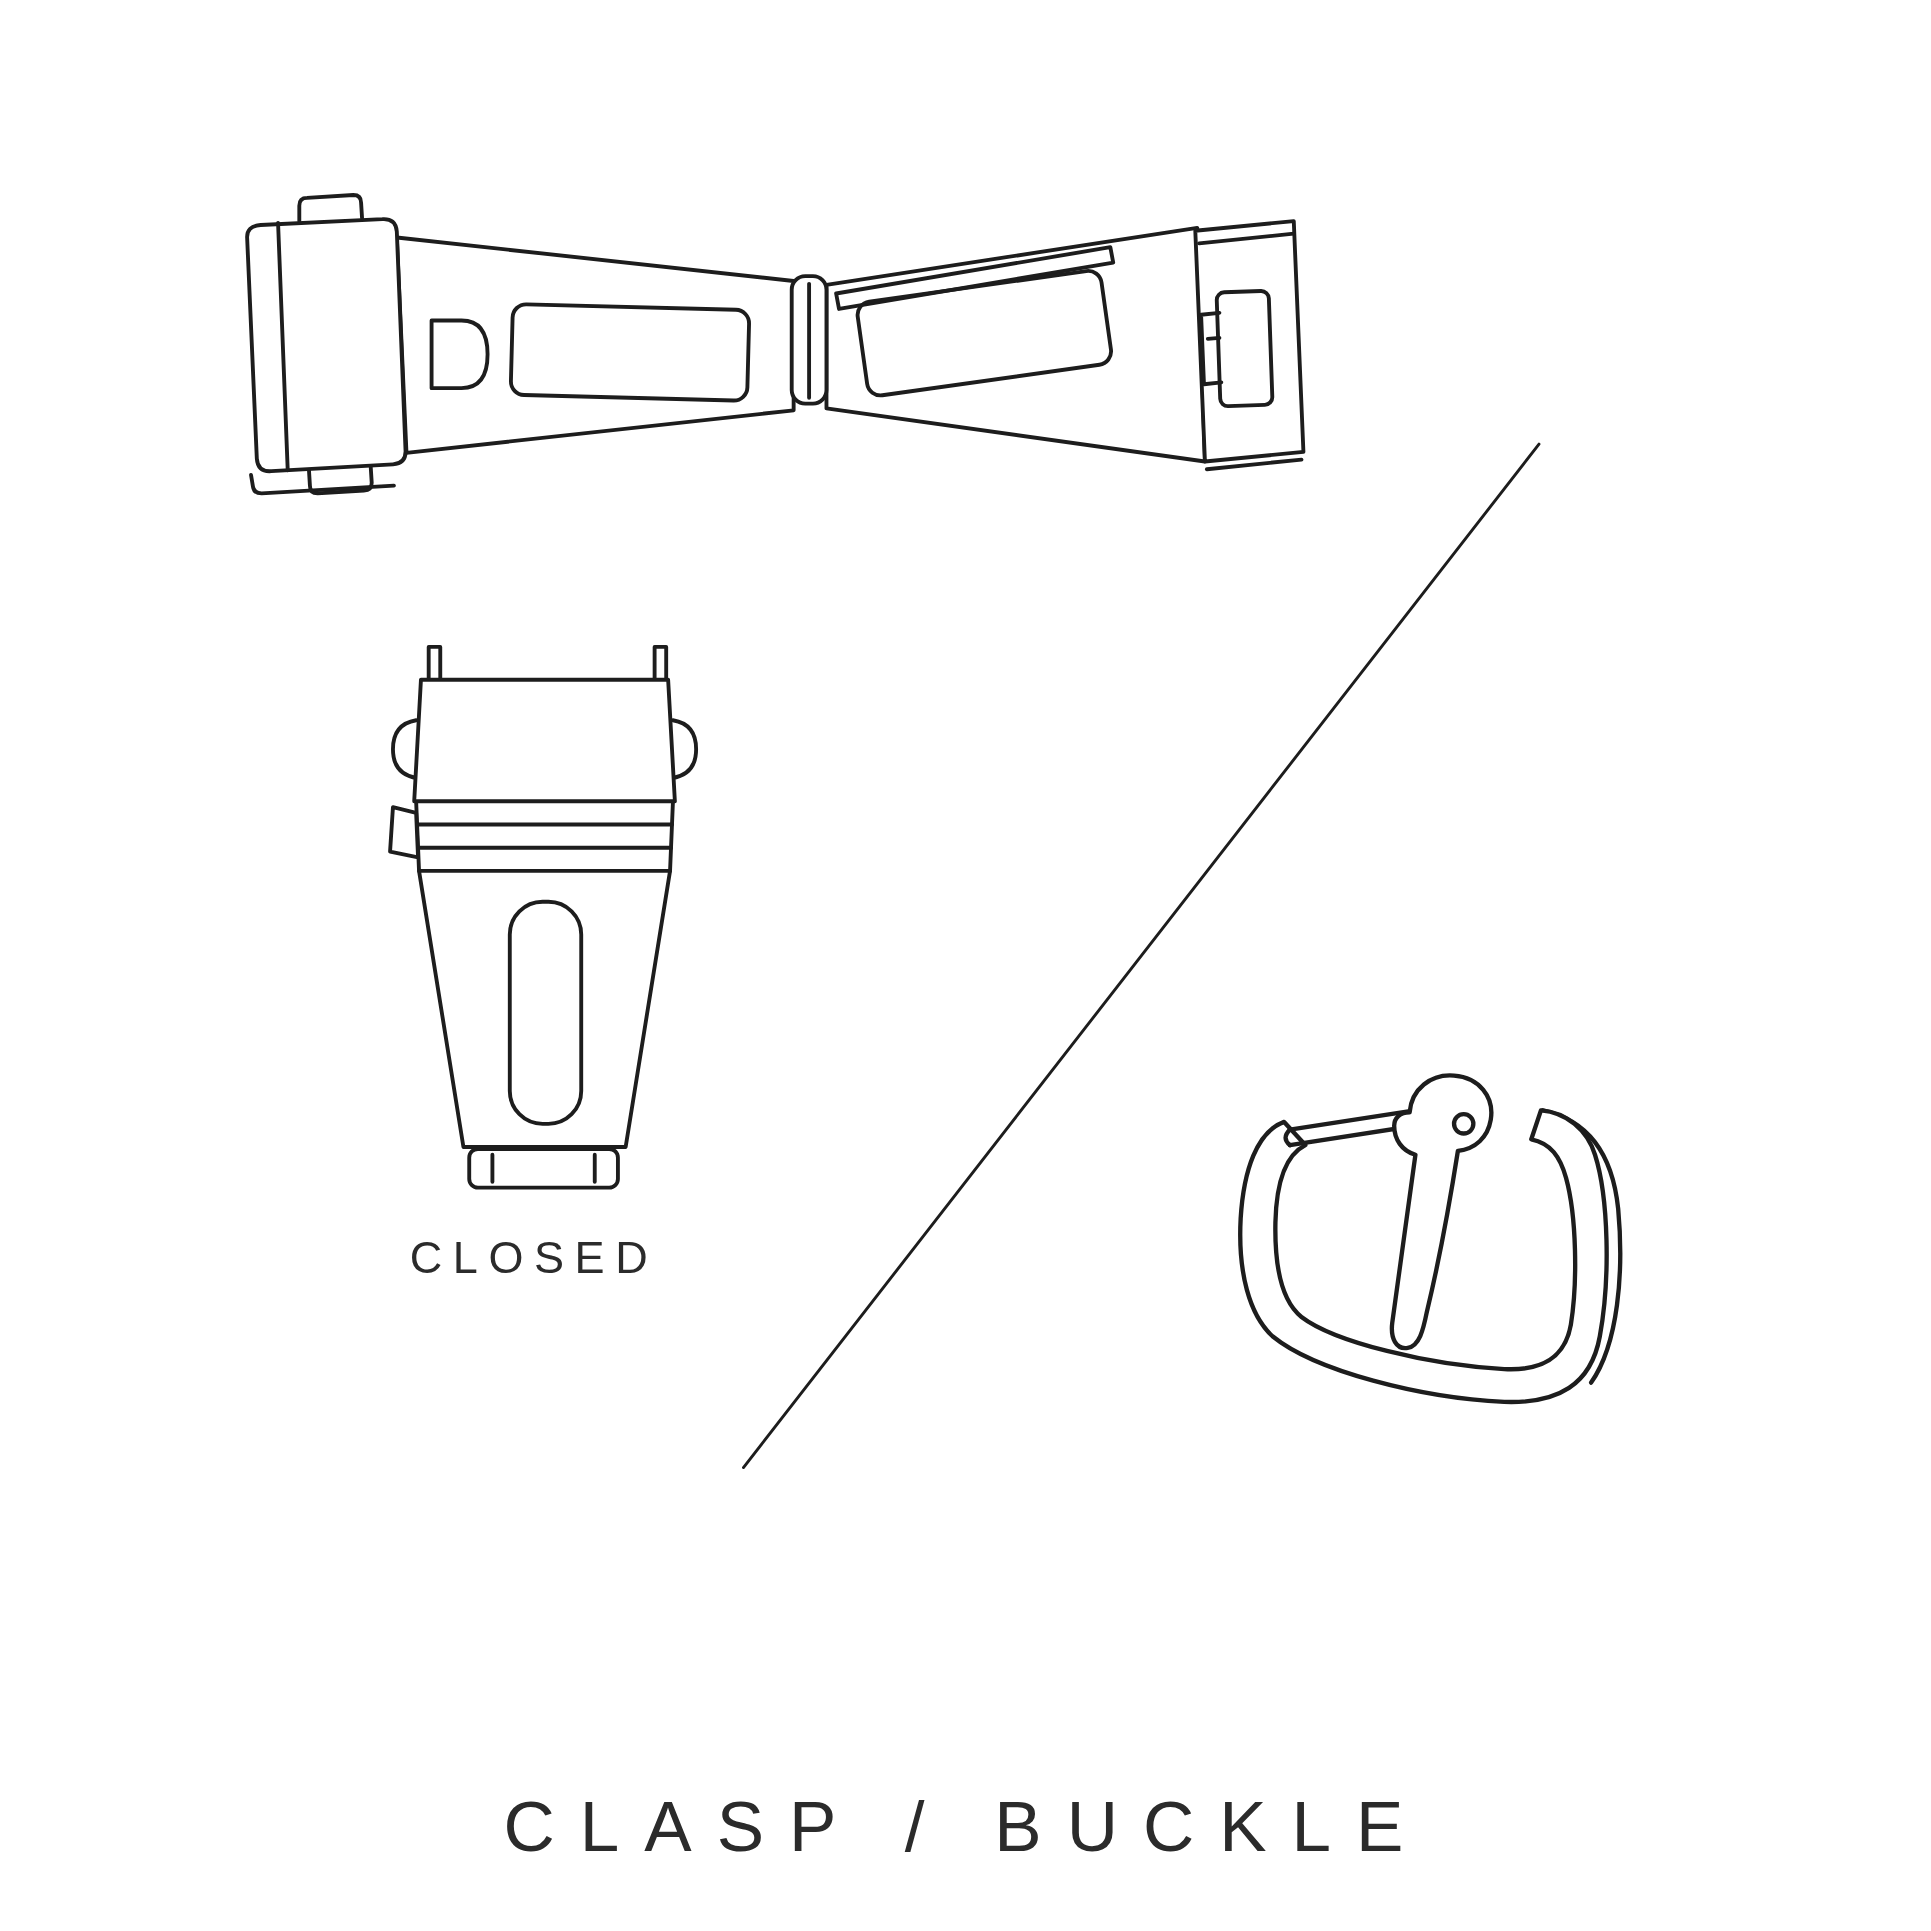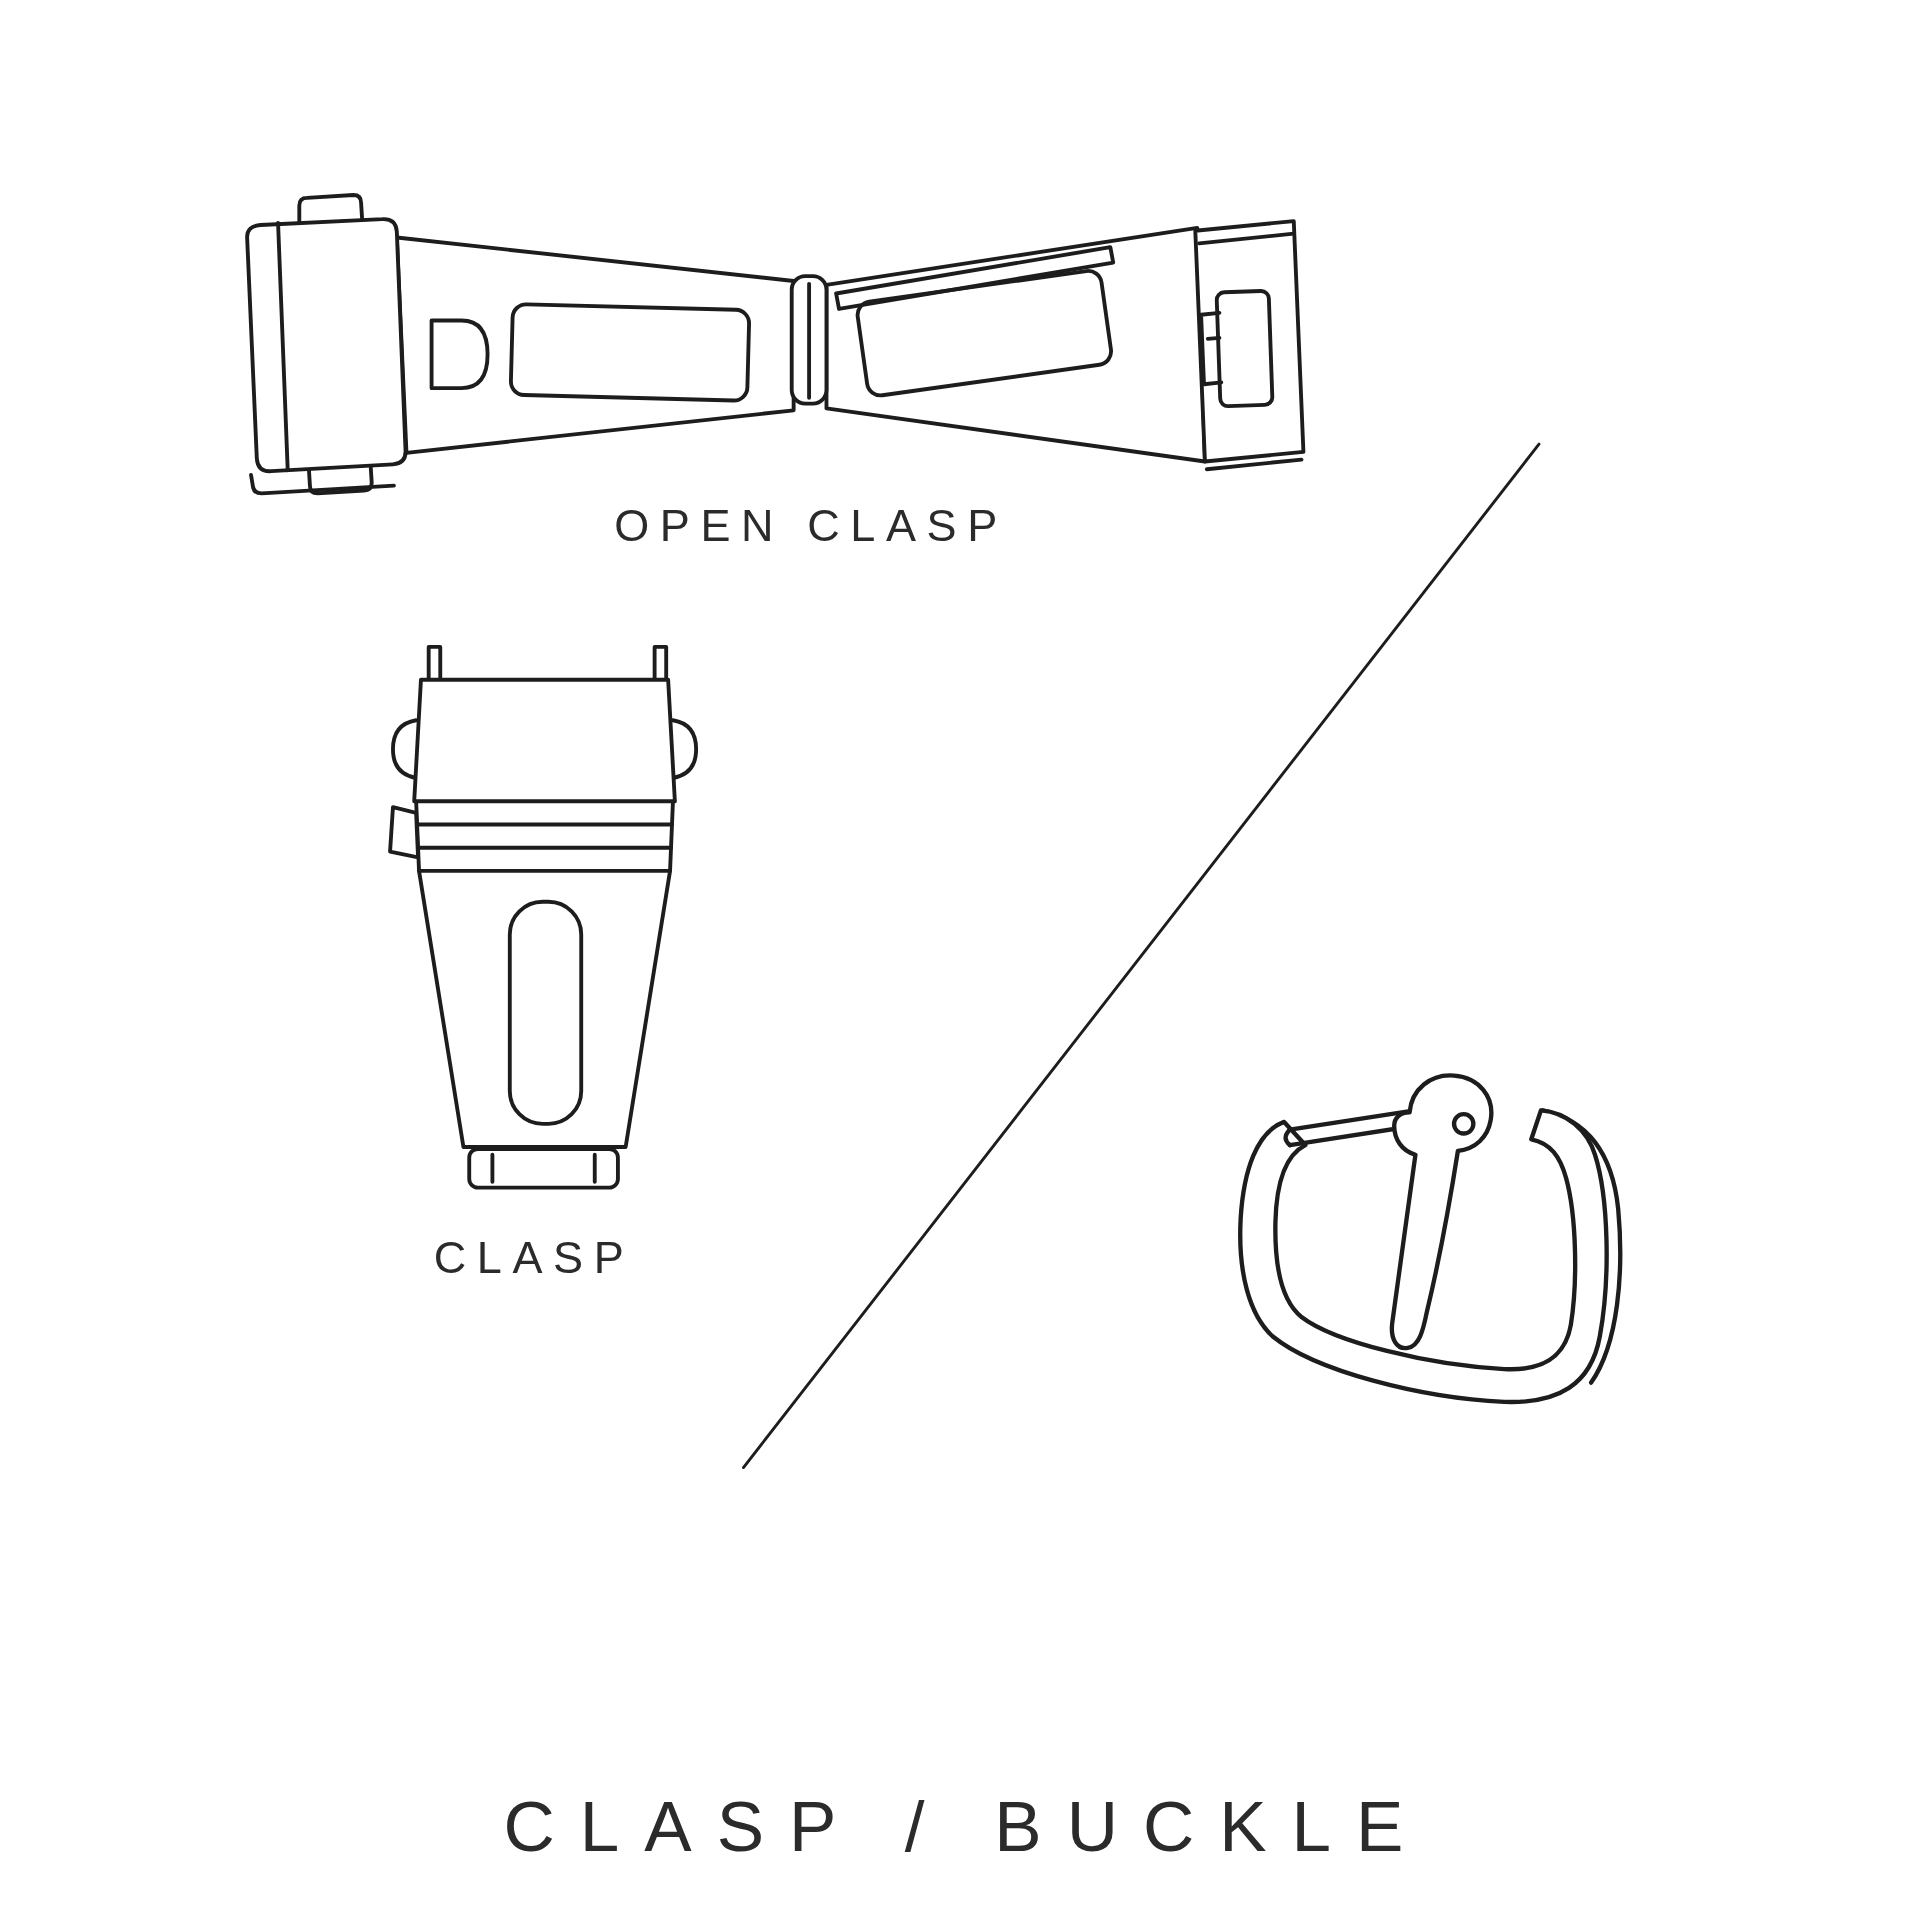--- a/index.html
+++ b/index.html
@@ -134,20 +134,19 @@
                C1504,1230 1492,1300 1478,1358
                C1474,1378 1470,1394 1458,1396
                C1446,1398 1440,1386 1442,1370
                C1450,1312 1460,1240 1466,1196
                C1452,1192 1444,1180 1444,1166
                C1444,1158 1450,1152 1460,1152 Z"></path>
       <circle cx="1516" cy="1164" r="10"></circle>
     </g>
   </svg>
 
-  <div class="label caption" style="left:811px; top:500px;">OPEN CLASP</div>
 
-  <div class="label caption" style="left:534px; top:1232px;">CLASP</div>
+  <div class="label caption" style="left:534px; top:1232px;">CLOSED</div>
 
   <div class="label title" style="left:966px; top:1786px;">CLASP / BUCKLE</div>
 
 </div>
 
 
 </body></html>

